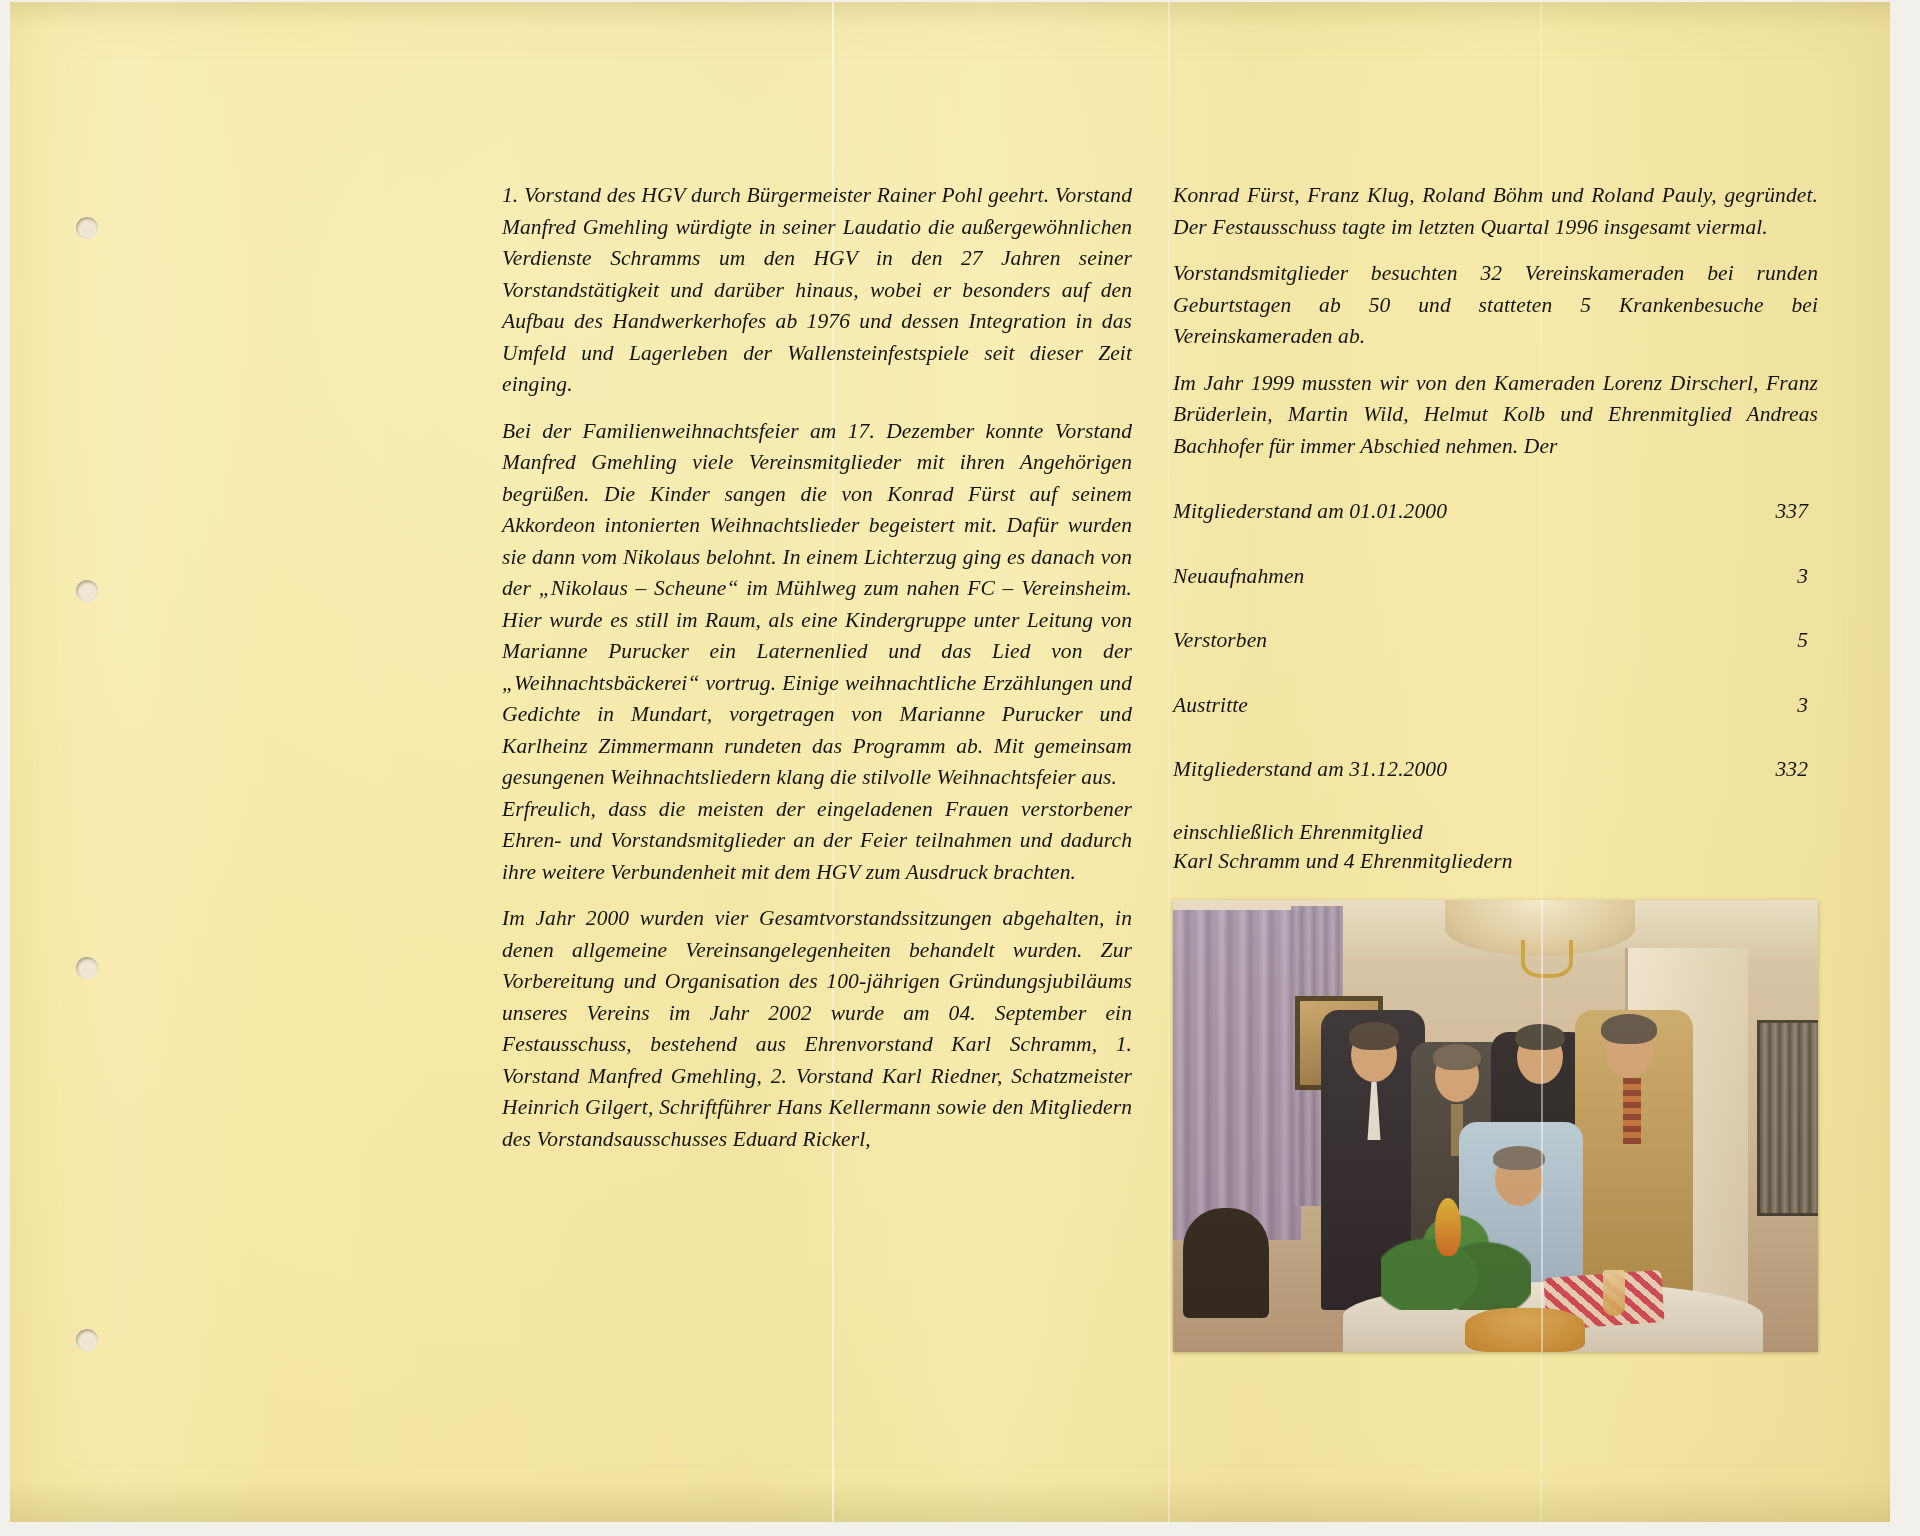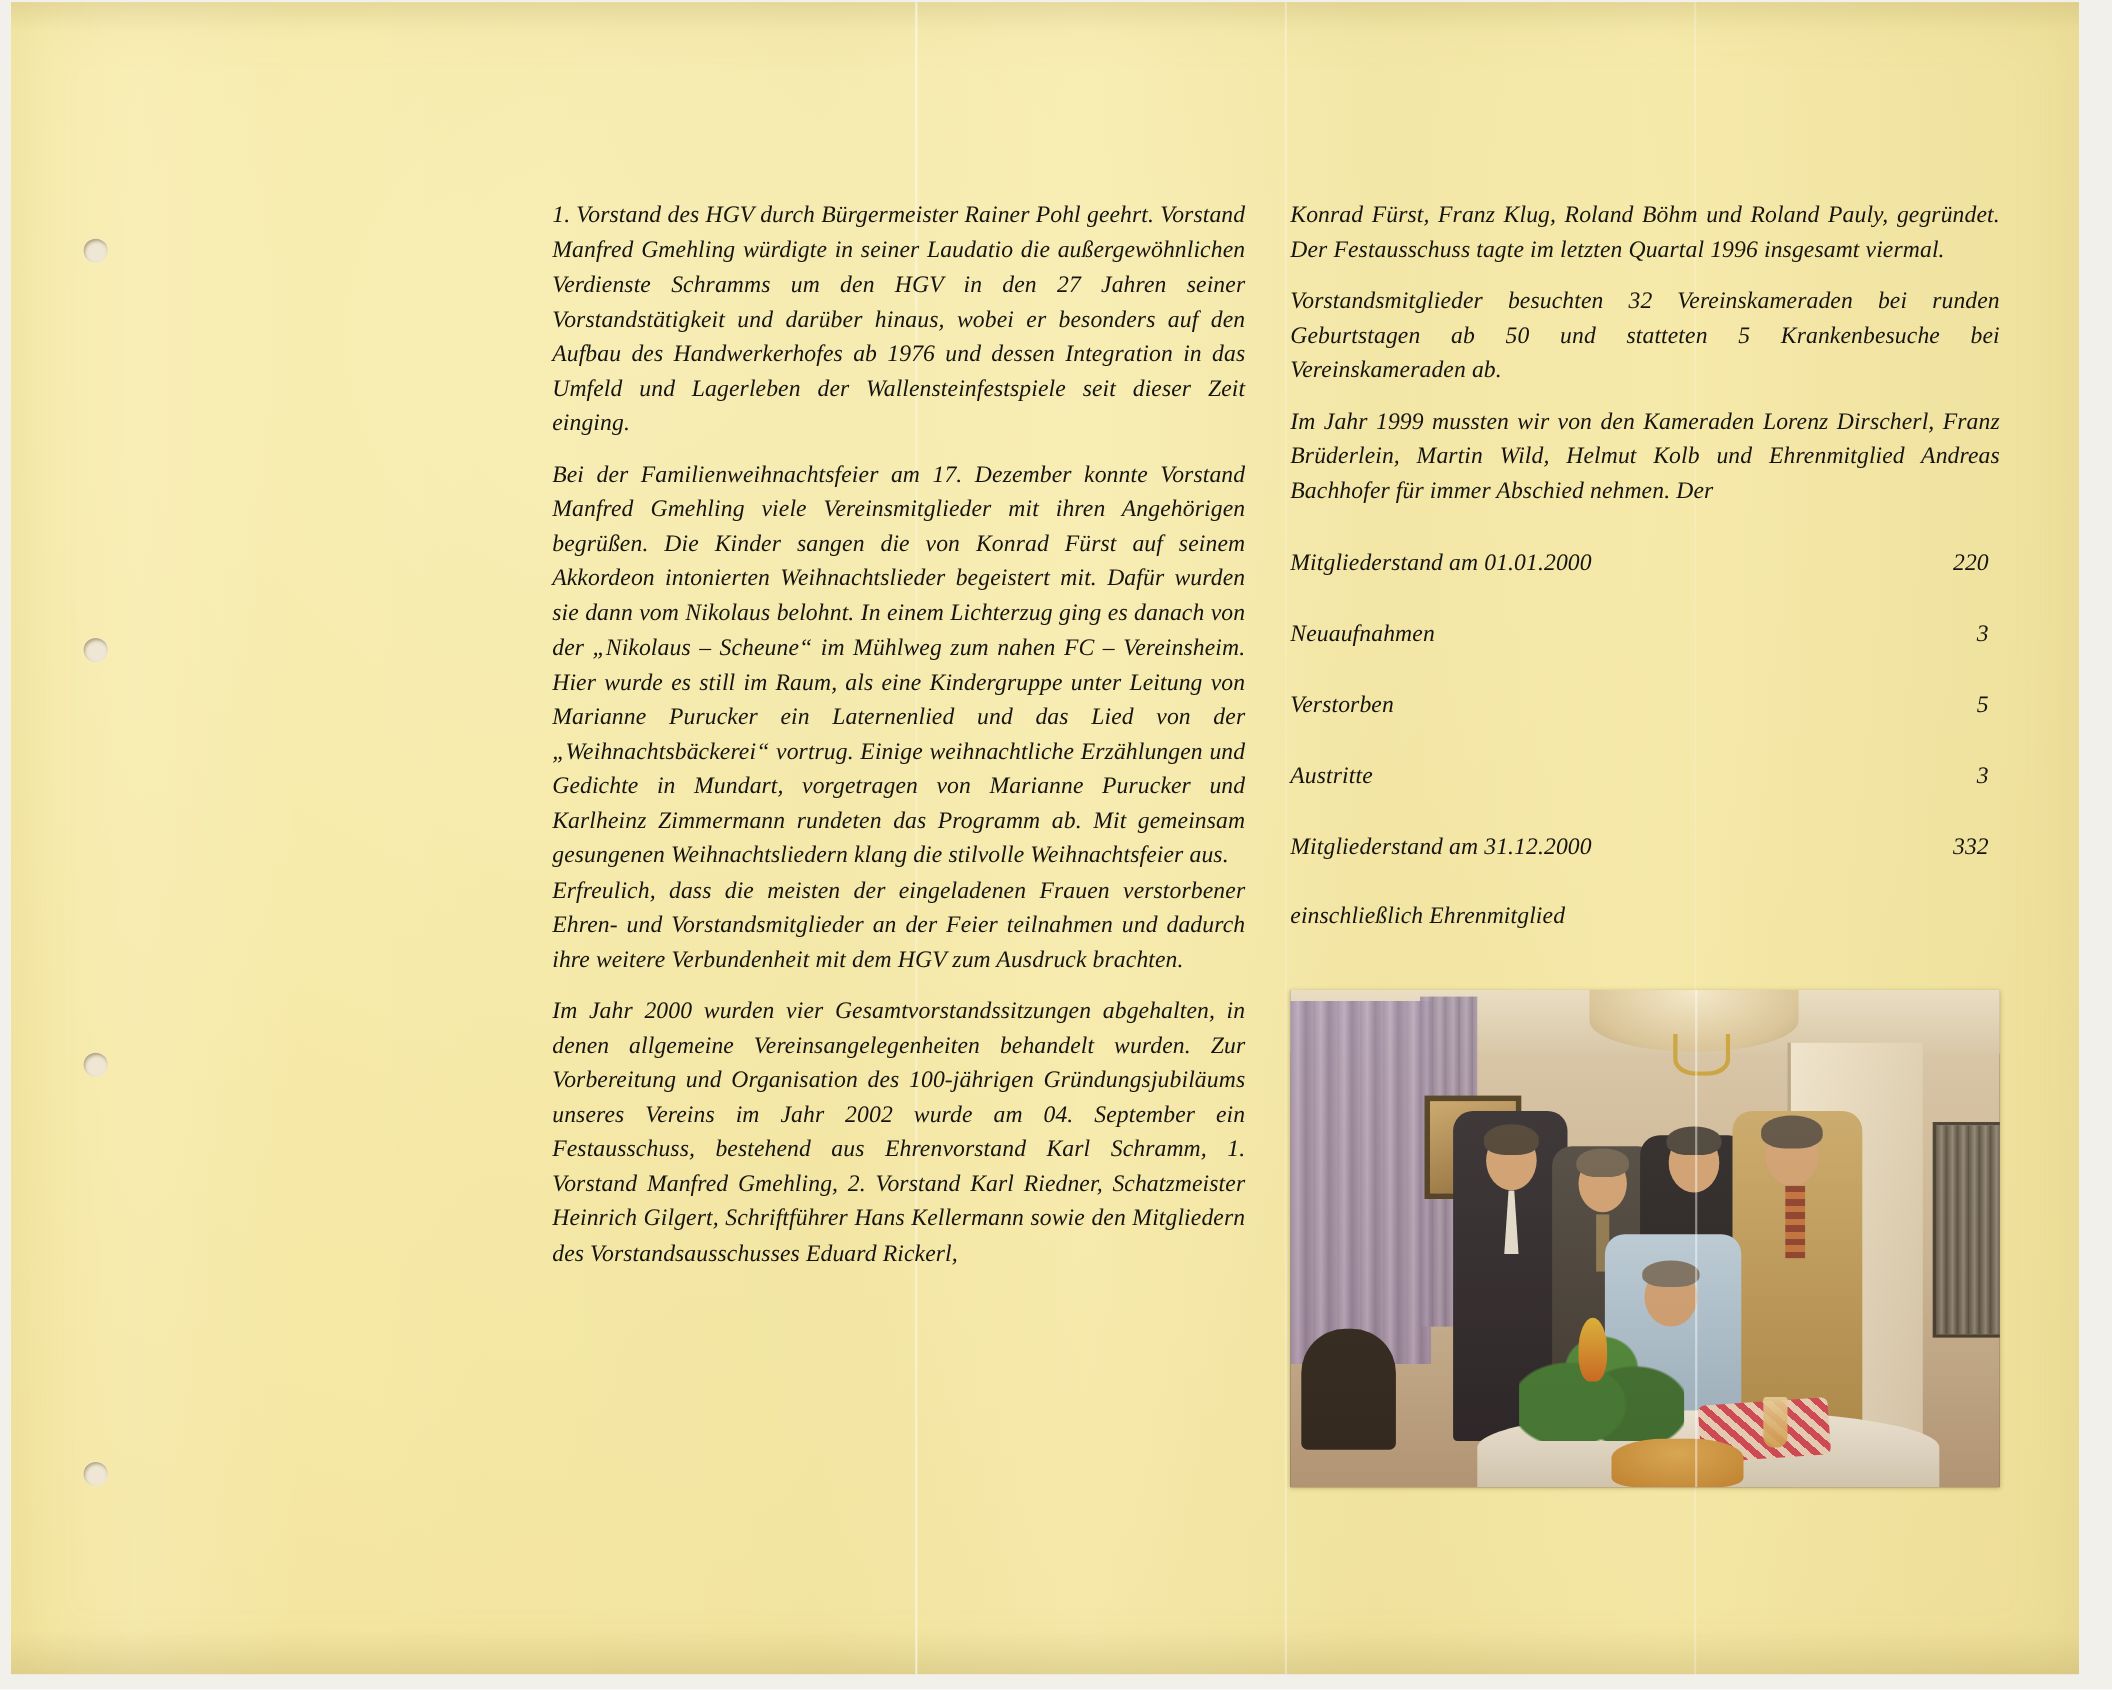--- a/index.html
+++ b/index.html
@@ -364,39 +364,40 @@
     </div>
 
     <div class="column" id="col-right">
       <p class="para">Konrad Fürst, Franz Klug, Roland Böhm und Roland Pauly, gegründet. Der Festausschuss tagte im letzten Quartal 1996 insgesamt viermal.</p>
       <p class="para spaced">Vorstandsmitglieder besuchten 32 Vereinskameraden bei runden Geburtstagen ab 50 und statteten 5 Krankenbesuche bei Vereinskameraden ab.</p>
       <p class="para spaced">Im Jahr 1999 mussten wir von den Kameraden Lorenz Dirscherl, Franz Brüderlein, Martin Wild, Helmut Kolb und Ehrenmitglied Andreas Bachhofer für immer Abschied nehmen. Der</p>
 
       <div class="stats">
         <div class="stat-row">
           <span class="stat-label">Mitgliederstand am 01.01.2000</span>
-          <span class="stat-value">220</span>
+          <span class="stat-value">337</span>
         </div>
         <div class="stat-row">
           <span class="stat-label">Neuaufnahmen</span>
           <span class="stat-value">3</span>
         </div>
         <div class="stat-row">
           <span class="stat-label">Verstorben</span>
           <span class="stat-value">5</span>
         </div>
         <div class="stat-row">
           <span class="stat-label">Austritte</span>
           <span class="stat-value">3</span>
         </div>
         <div class="stat-row">
           <span class="stat-label">Mitgliederstand am 31.12.2000</span>
           <span class="stat-value">332</span>
         </div>
         <div class="stat-sub">einschließlich Ehrenmitglied</div>
+        <div class="stat-sub">Karl Schramm und 4 Ehrenmitgliedern</div>
       </div>
     </div>
 
     <div id="photo">
       <div class="ph-room"></div>
       <div class="ph-ceiling"></div>
       <div class="ph-lamp"></div>
       <div class="ph-lamp-stem"></div>
       <div class="ph-curtain"></div>
       <div class="ph-curtain2"></div>

